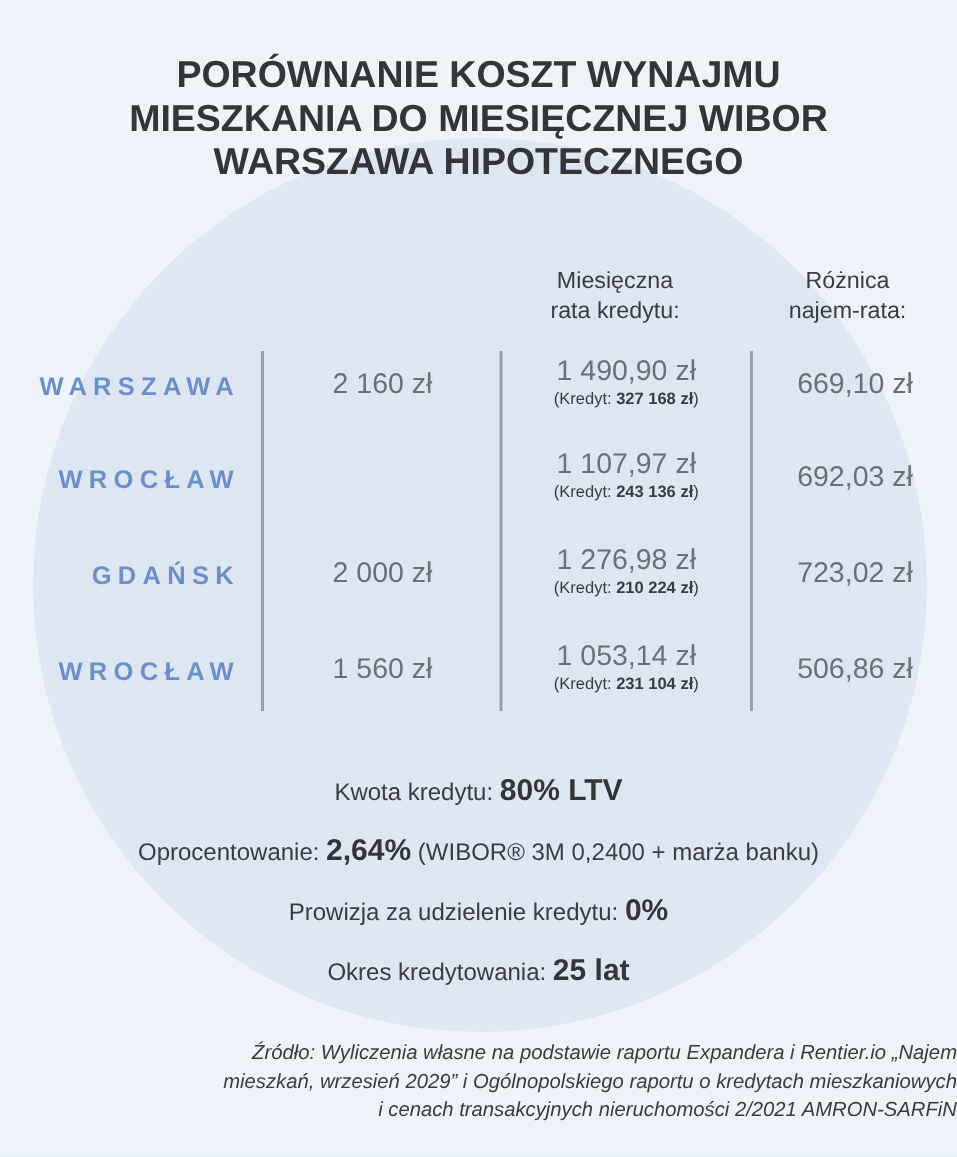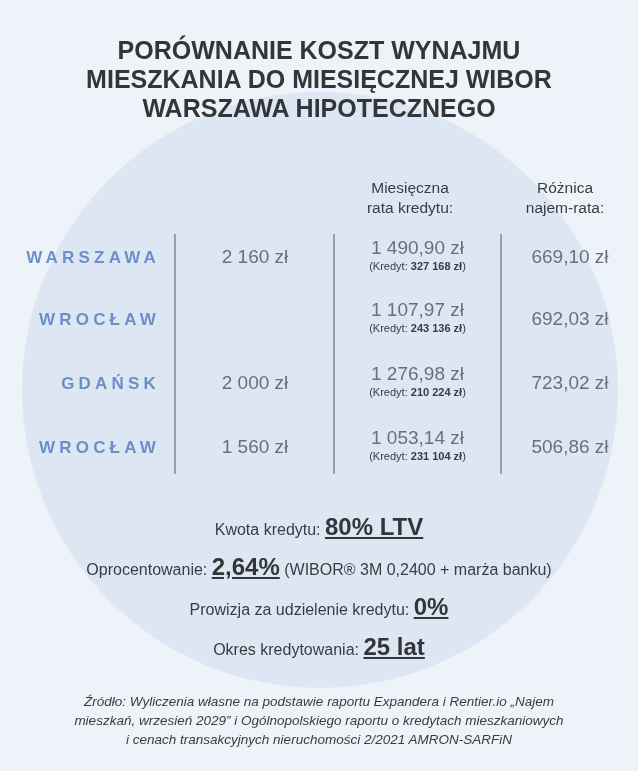--- a/index.html
+++ b/index.html
@@ -106,26 +106,26 @@
   }
   .params {
     position: absolute;
     top: 515px; left: 0; width: 638px;
     z-index: 1;
     text-align: center;
     font-size: 16px;
     color: #3a3c40;
   }
   .param { height: 40px; line-height: 24px; }
-  .param b { font-size: 24px; font-weight: bold; color: #333538; text-decoration: underline; }
+  .param b { font-size: 20px; font-weight: bold; color: #333538; }
   .source {
     position: absolute;
     top: 692px; left: 0; width: 638px;
     z-index: 1;
-    text-align: center;
+    text-align: right;
     font-style: italic;
     font-size: 13.5px;
     line-height: 19px;
     color: #3a3c40;
   }
 </style>
 </head>
 <body>
 
 <div class="circle"></div>

